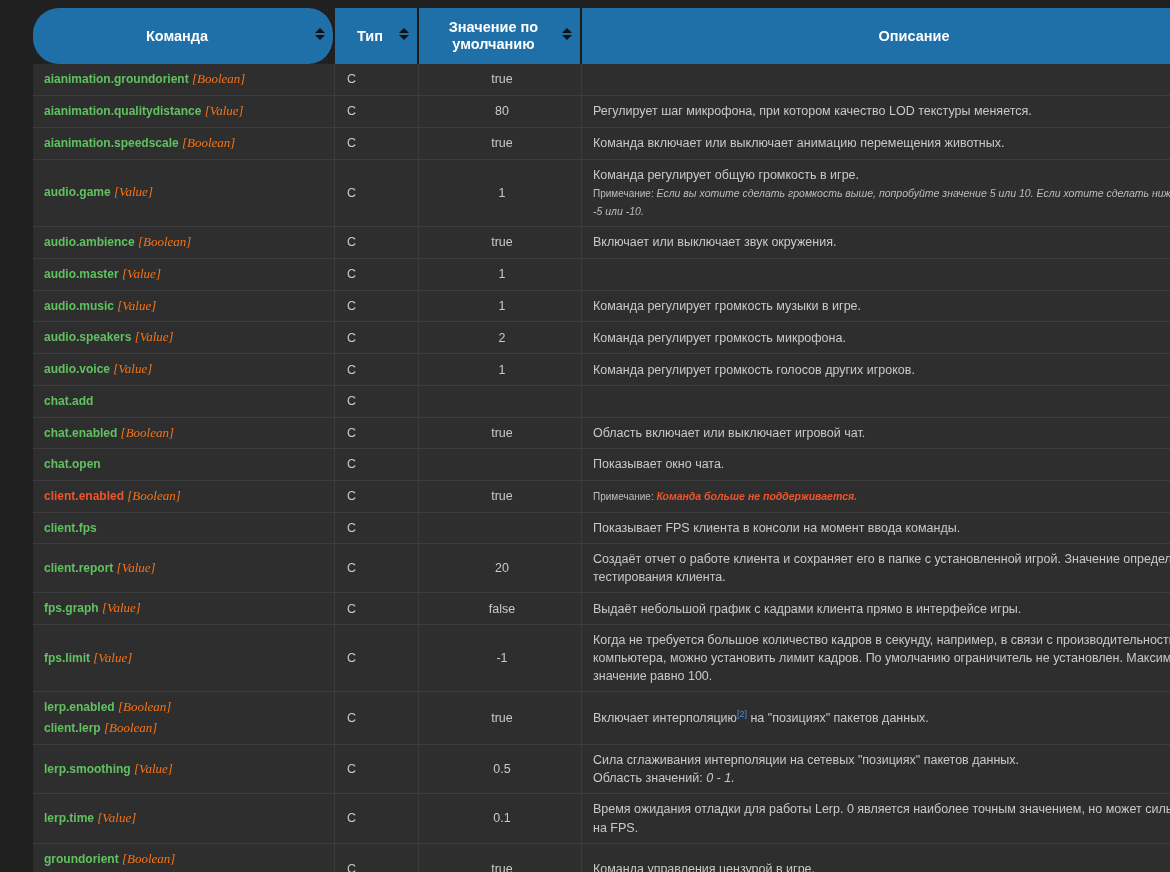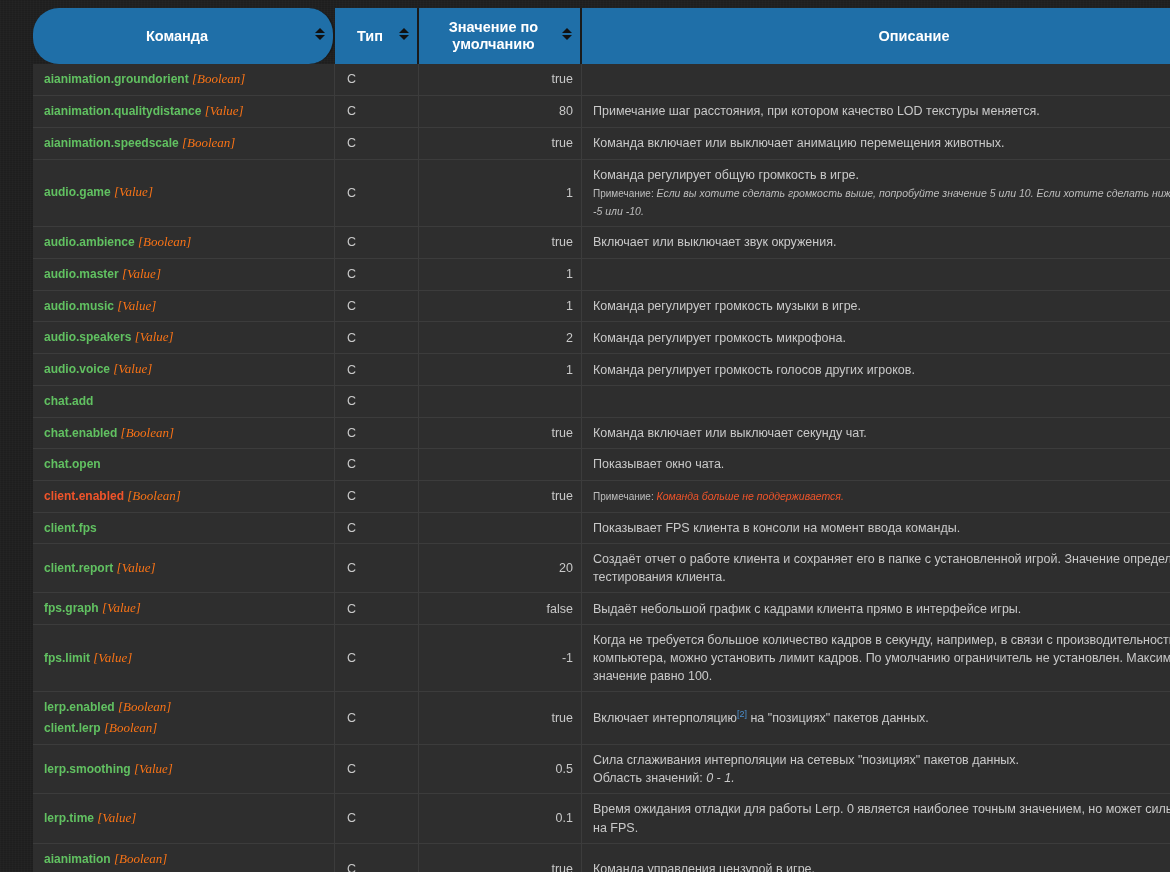--- a/index.html
+++ b/index.html
@@ -83,40 +83,40 @@
     font-size: 12.5px;
     vertical-align: middle;
     padding: 6px 8px 6px 11px;
     line-height: 1.45;
   }
   tbody td:last-child { border-right: none; }
   tbody tr:last-child td { border-bottom: none; }
 
   td.c-cmd  { width: 272px; }
   td.c-type { width: 54px;  text-align: left; padding-left: 12px; }
-  td.c-def  { width: 133px; text-align: right; padding-left: 12px; }
+  td.c-def  { width: 133px; text-align: center; padding-left: 12px; }
   td.c-desc { width: 648px; }
 
   th.h-cmd  { width: 272px; }
   th.h-type { width: 54px;  }
   th.h-def  { width: 133px; margin-left: 30px; }
   th.h-desc { width: 648px; }
 
   .cmd-name      { color: #61c161; font-weight: bold; font-size: 12px; }
   .cmd-name.dep   { color: #f0542a; text-align: center; }
   .cmd-type-tag   { color: #f97316; font-style: italic; font-weight: normal; font-size: 13px; font-family: Liberation Serif, serif; }
   .cmd-line + .cmd-line { margin-top: 2px; }
   .cmd-line { display: block; }
 
   .desc-main  { display: block; }
   .desc-sub   { display: block; }
 
   .note-label { font-size: 10px; color: #bdbdbd; }
   .note-text  { font-size: 10.5px; color: #bdbdbd; font-style: italic; }
-  .note-text.warn { color: #f0542a; font-weight: normal; }
+  .note-text.warn { color: #f0542a; font-weight: bold; }
 
   .range-val { font-style: italic; }
 
   sup.ref { font-size: 9px; color: #4a8fd0; vertical-align: super; line-height: 0; }
 </style>
 </head>
 <body>
 
 <div id="wrap">
   <table class="cmd">
@@ -158,21 +158,21 @@
           <td class="c-def">true</td>
           <td class="c-desc"></td>
         </tr>
         <tr>
           <td class="c-cmd">
             <span class="cmd-line"><span class="cmd-name">aianimation.qualitydistance</span><span class="cmd-type-tag"> [Value]</span></span>
           </td>
           <td class="c-type">C</td>
           <td class="c-def">80</td>
           <td class="c-desc">
-            <span class="desc-main"><span>Примечание шаг расстояния, при котором качество LOD текстуры меняется.</span></span>
+            <span class="desc-main"><span>Регулирует шаг микрофона, при котором качество LOD текстуры меняется.</span></span>
           </td>
         </tr>
         <tr>
           <td class="c-cmd">
             <span class="cmd-line"><span class="cmd-name">aianimation.speedscale</span><span class="cmd-type-tag"> [Boolean]</span></span>
           </td>
           <td class="c-type">C</td>
           <td class="c-def">true</td>
           <td class="c-desc">
             <span class="desc-main"><span>Команда включает или выключает анимацию перемещения животных.</span></span>
@@ -245,21 +245,21 @@
           <td class="c-def"></td>
           <td class="c-desc"></td>
         </tr>
         <tr>
           <td class="c-cmd">
             <span class="cmd-line"><span class="cmd-name">chat.enabled</span><span class="cmd-type-tag"> [Boolean]</span></span>
           </td>
           <td class="c-type">C</td>
           <td class="c-def">true</td>
           <td class="c-desc">
-            <span class="desc-main"><span>Команда включает или выключает секунду чат.</span></span>
+            <span class="desc-main"><span>Область включает или выключает игровой чат.</span></span>
           </td>
         </tr>
         <tr>
           <td class="c-cmd">
             <span class="cmd-line"><span class="cmd-name">chat.open</span></span>
           </td>
           <td class="c-type">C</td>
           <td class="c-def"></td>
           <td class="c-desc">
             <span class="desc-main"><span>Показывает окно чата.</span></span>
@@ -342,21 +342,21 @@
             <span class="cmd-line"><span class="cmd-name">lerp.time</span><span class="cmd-type-tag"> [Value]</span></span>
           </td>
           <td class="c-type">C</td>
           <td class="c-def">0.1</td>
           <td class="c-desc">
             <span class="desc-main"><span>Время ожидания отладки для работы Lerp. 0 является наиболее точным значением, но может сильно повлиять на FPS.</span></span>
           </td>
         </tr>
         <tr>
           <td class="c-cmd">
-            <span class="cmd-line"><span class="cmd-name">aianimation</span><span class="cmd-type-tag"> [Boolean]</span></span>
+            <span class="cmd-line"><span class="cmd-name">groundorient</span><span class="cmd-type-tag"> [Boolean]</span></span>
             <span class="cmd-line"><span class="cmd-name">entity.nudge</span><span class="cmd-type-tag"> [Boolean]</span></span>
           </td>
           <td class="c-type">C</td>
           <td class="c-def">true</td>
           <td class="c-desc">
             <span class="desc-main"><span>Команда управления цензурой в игре.</span></span>
           </td>
         </tr>
       </tbody>
   </table>

